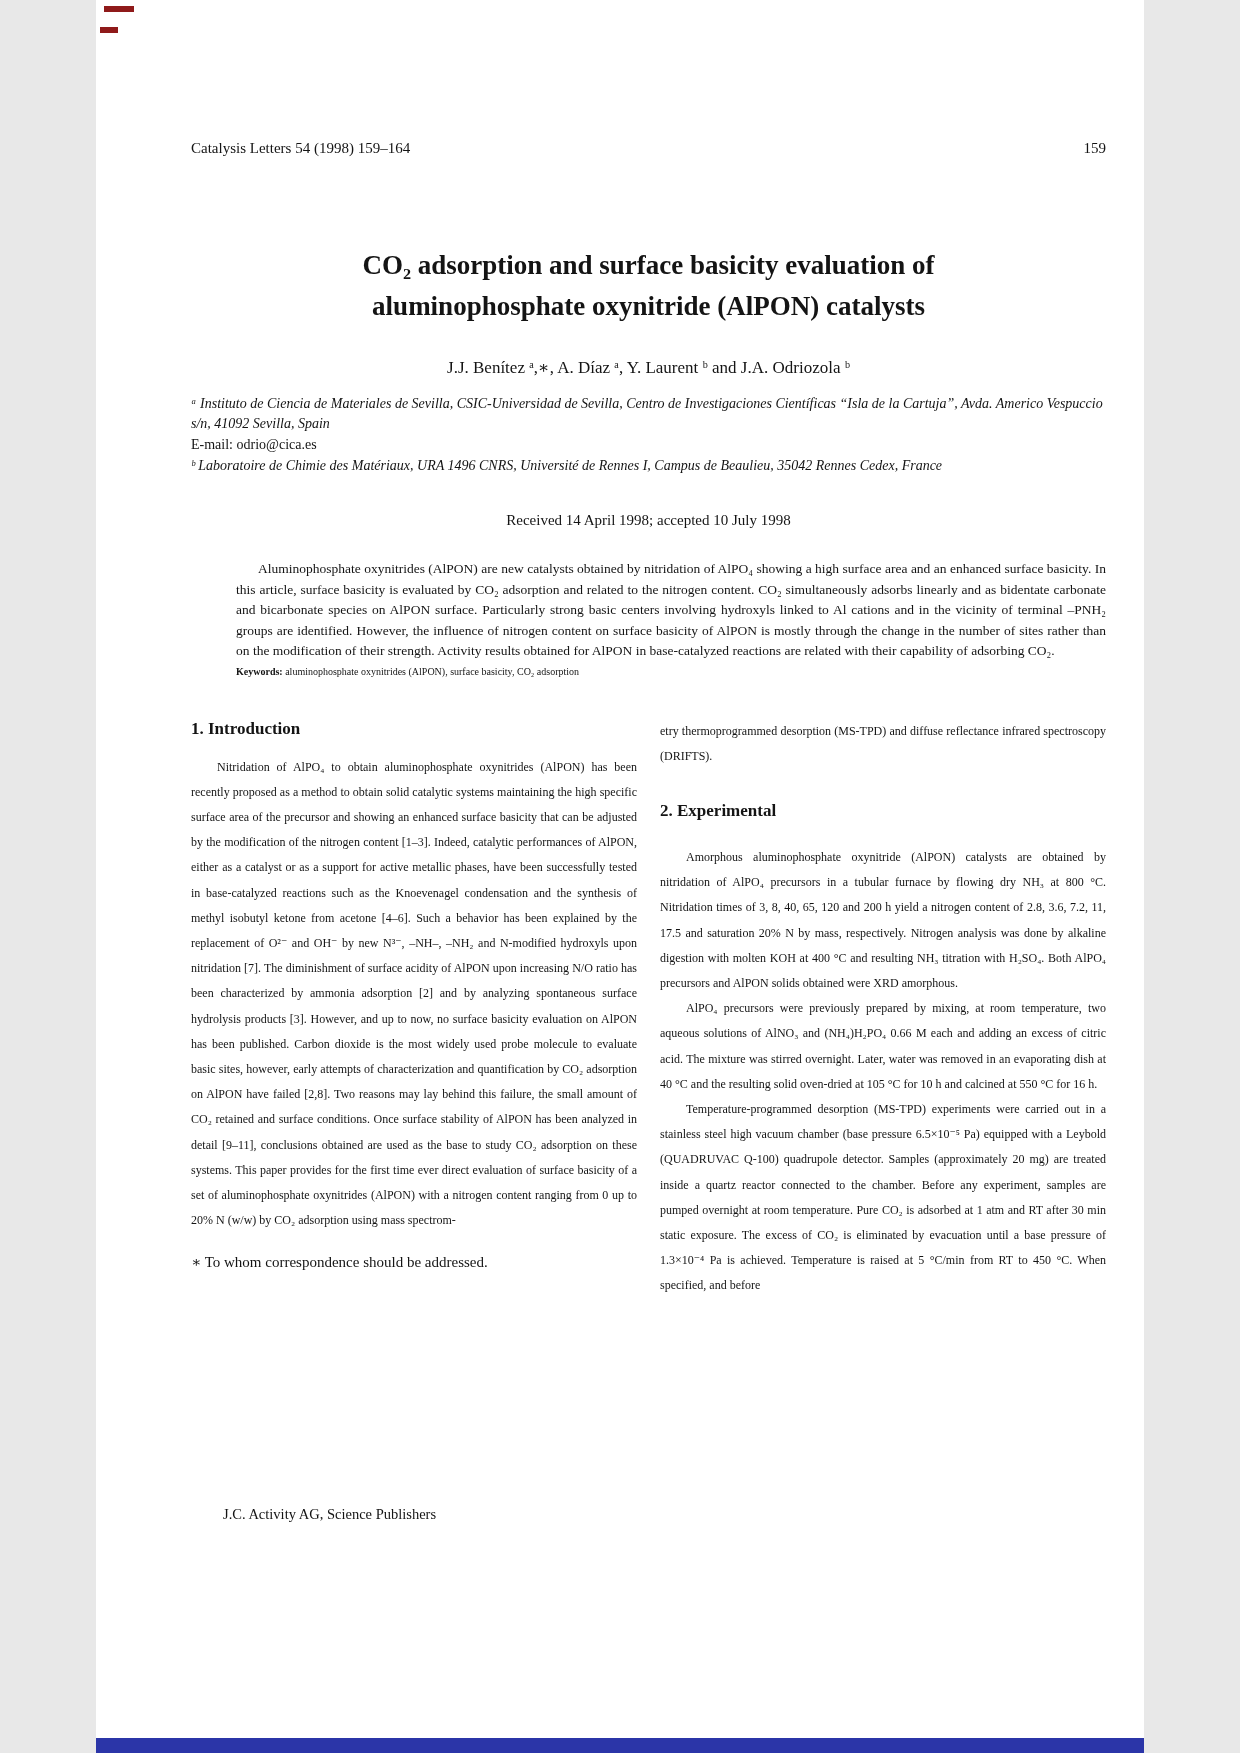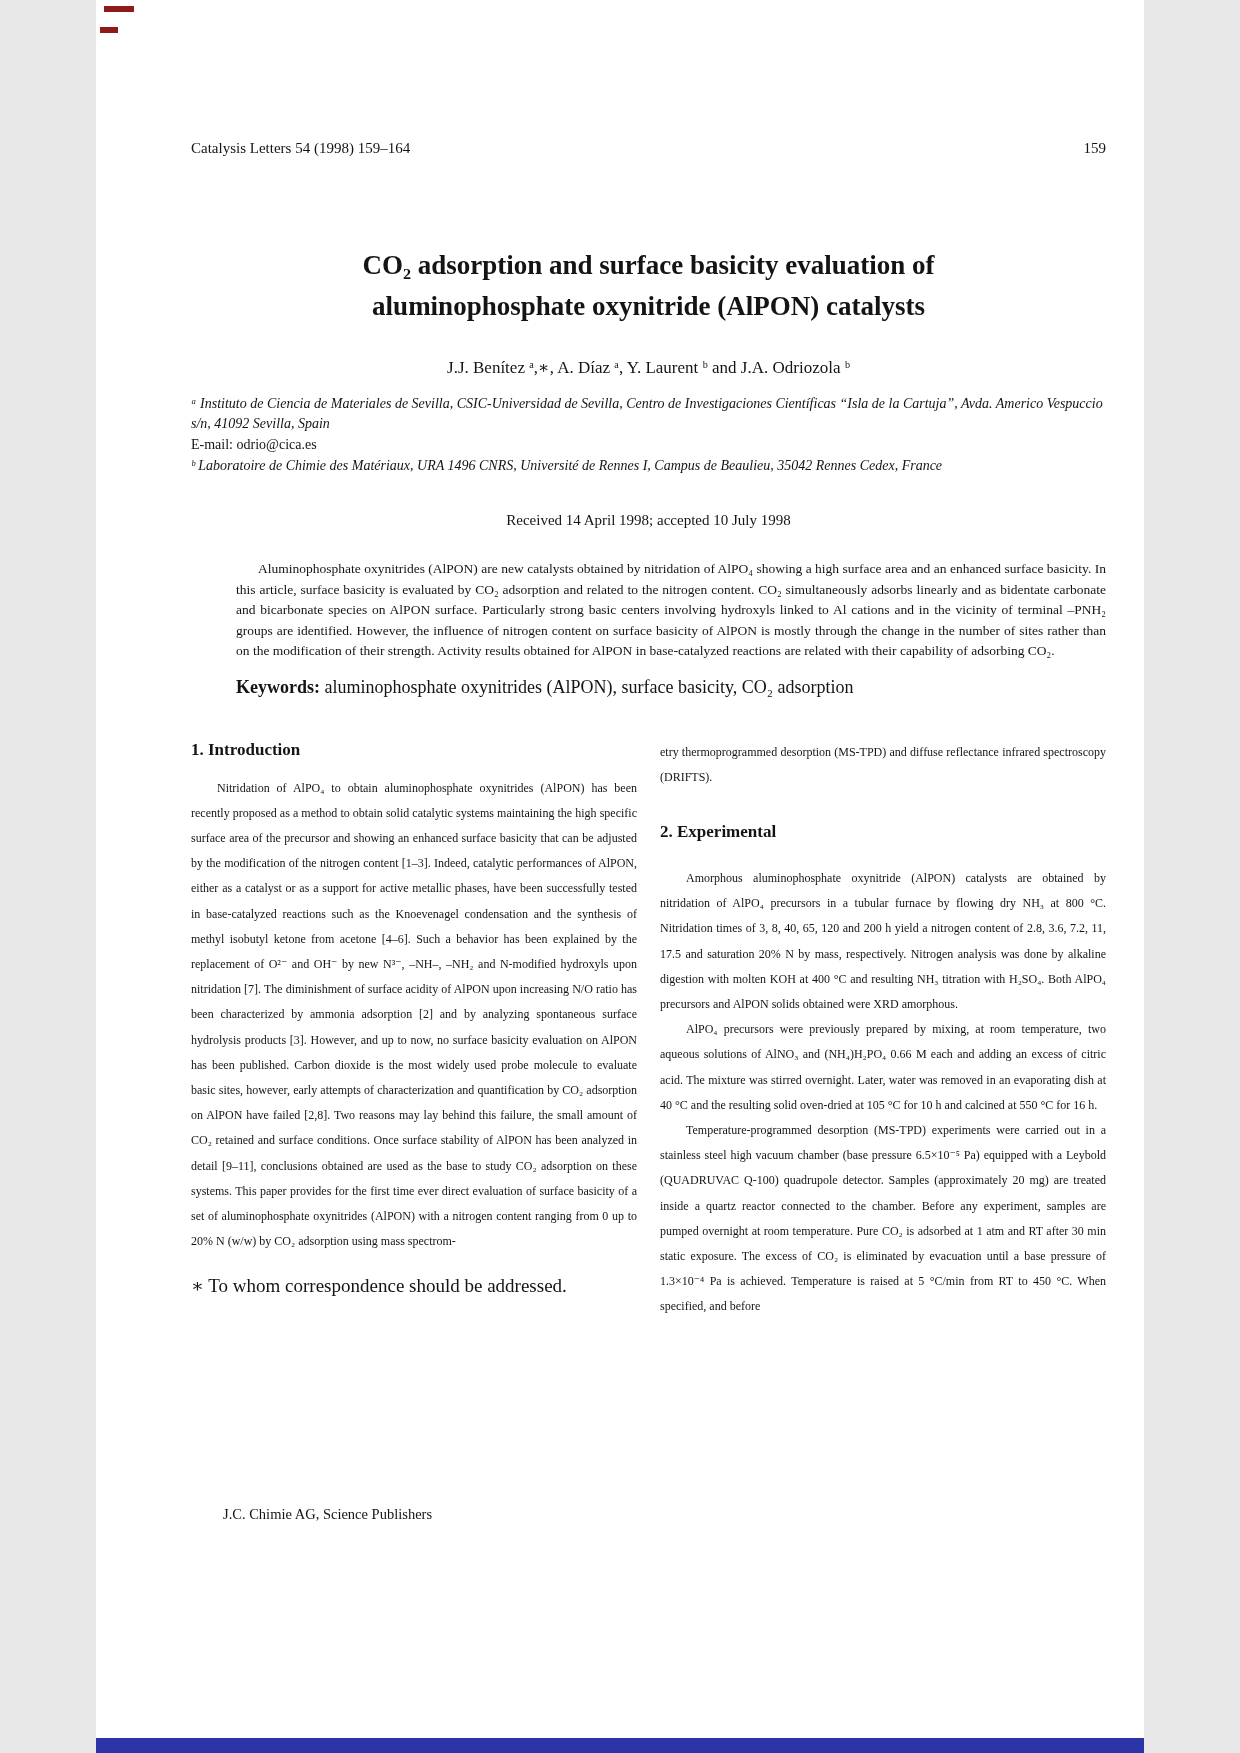--- a/index.html
+++ b/index.html
@@ -51,22 +51,22 @@
     font-size: 15px;
   }
   .abstract {
     margin: 30px 0 0 45px;
     font-size: 13.5px;
     line-height: 20.5px;
     text-align: justify;
     text-indent: 22px;
   }
   .keywords {
-    margin: 15px 0 0 45px;
-    font-size: 18px;
+    margin: 4px 0 0 45px;
+    font-size: 10px;
   }
   .keywords .kw-label { font-weight: bold; }
   .columns {
     margin-top: 42px;
     display: flex;
     gap: 23px;
   }
   .col { width: 446px; }
   .col h2 {
     font-size: 17px;
@@ -77,21 +77,21 @@
     font-size: 12px;
     line-height: 25.2px;
     text-align: justify;
     margin: 0;
   }
   .col p.indent { text-indent: 26px; }
   .col .after-heading { margin-top: 16px; }
   .col h2.exp-heading { margin: 32px 0 24px 0; }
   .footnote {
     margin-top: 20px;
-    font-size: 19px;
+    font-size: 15px;
   }
   .publisher {
     position: absolute;
     left: 127px;
     top: 1506px;
     font-size: 14.5px;
   }
   .bottom-bar {
     position: absolute;
     left: 0;
@@ -151,17 +151,17 @@
         <h2 class="exp-heading">2. Experimental</h2>
         <p class="indent">Amorphous aluminophosphate oxynitride (AlPON) catalysts are obtained by nitridation of AlPO₄ precursors in a tubular furnace by flowing dry NH₃ at 800 °C. Nitridation times of 3, 8, 40, 65, 120 and 200 h yield a nitrogen content of 2.8, 3.6, 7.2, 11, 17.5 and saturation 20% N by mass, respectively. Nitrogen analysis was done by alkaline digestion with molten KOH at 400 °C and resulting NH₃ titration with H₂SO₄. Both AlPO₄ precursors and AlPON solids obtained were XRD amorphous.</p>
         <p class="indent">AlPO₄ precursors were previously prepared by mixing, at room temperature, two aqueous solutions of AlNO₃ and (NH₄)H₂PO₄ 0.66 M each and adding an excess of citric acid. The mixture was stirred overnight. Later, water was removed in an evaporating dish at 40 °C and the resulting solid oven-dried at 105 °C for 10 h and calcined at 550 °C for 16 h.</p>
         <p class="indent">Temperature-programmed desorption (MS-TPD) experiments were carried out in a stainless steel high vacuum chamber (base pressure 6.5×10⁻⁵ Pa) equipped with a Leybold (QUADRUVAC Q-100) quadrupole detector. Samples (approximately 20 mg) are treated inside a quartz reactor connected to the chamber. Before any experiment, samples are pumped overnight at room temperature. Pure CO₂ is adsorbed at 1 atm and RT after 30 min static exposure. The excess of CO₂ is eliminated by evacuation until a base pressure of 1.3×10⁻⁴ Pa is achieved. Temperature is raised at 5 °C/min from RT to 450 °C. When specified, and before</p>
       </div>
 
     </div>
 
   </div>
 
-  <div class="publisher">J.C. Chimie AG, Science Publishers</div>
+  <div class="publisher">J.C. Activity AG, Science Publishers</div>
 
   <div class="bottom-bar"></div>
 
 </div>
 
 </body></html>

